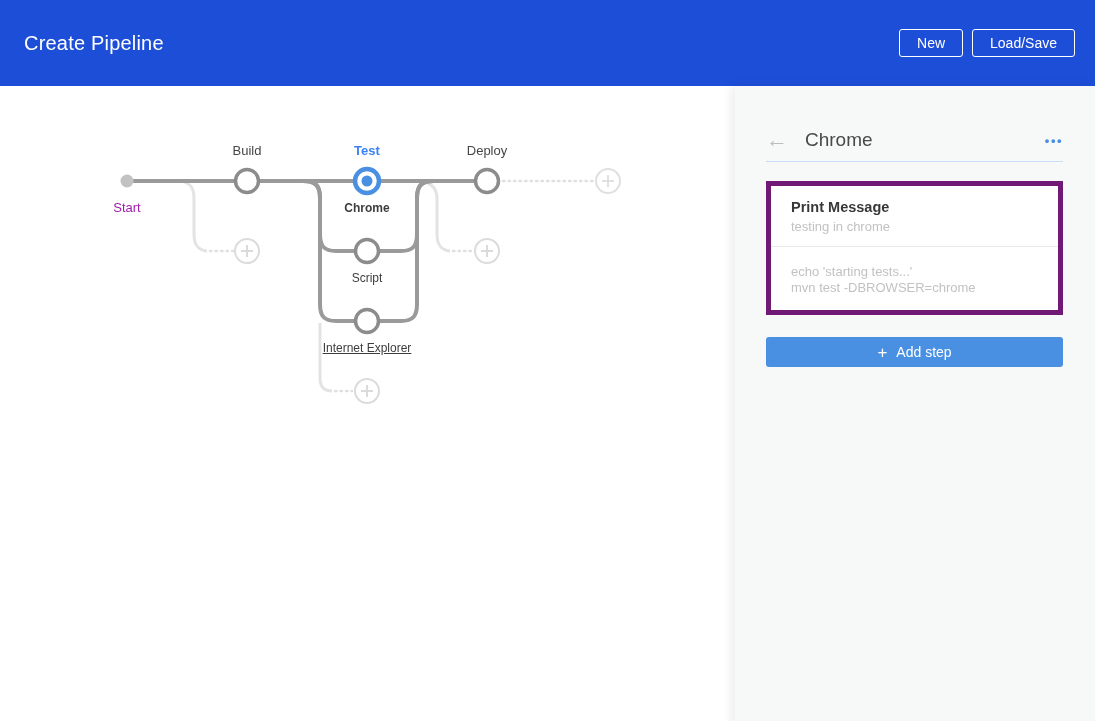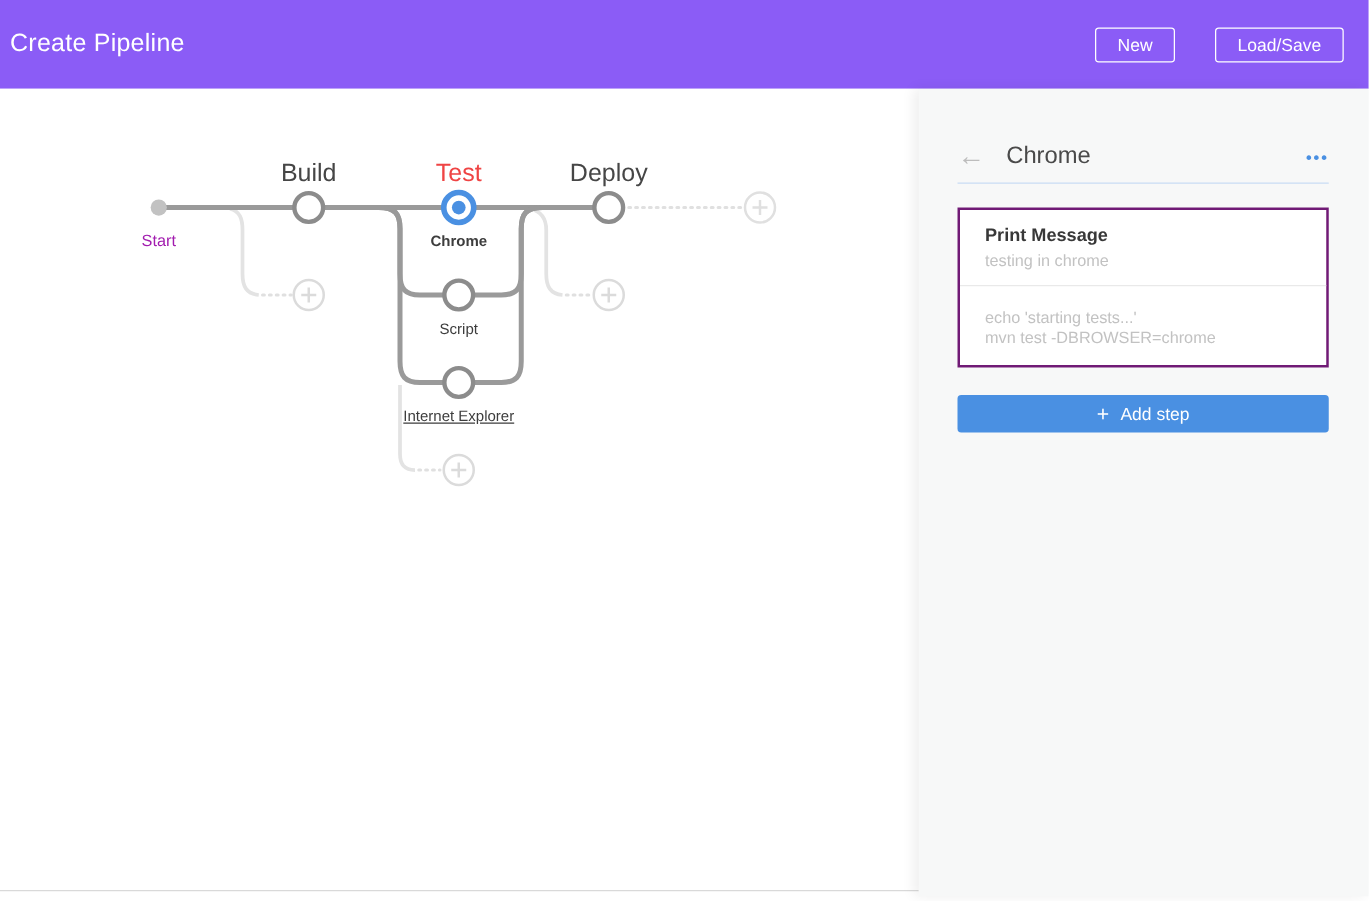--- a/index.html
+++ b/index.html
@@ -1,44 +1,44 @@
 <!DOCTYPE html>
 <html><head>
 <meta charset="utf-8">
 <style>
   * { margin:0; padding:0; box-sizing:border-box; }
   html,body { width:1095px; height:721px; overflow:hidden; }
   body { font-family:"Liberation Sans", sans-serif; background:#fff; }
 
   
   .header {
-    height:71px; background:#8b5cf6;
+    height:86px; background:#1d4ed8;
     display:flex; align-items:center; justify-content:space-between;
-    padding:0 20px 0 8px;
+    padding:0 20px 0 24px;
   }
   .header-title { color:#fff; font-size:20px; font-weight:400; letter-spacing:0.2px; }
-  .header-actions { display:flex; gap:32px; }
+  .header-actions { display:flex; gap:9px; }
   .hdr-btn {
     background:transparent; color:#fff; border:1px solid #fff; border-radius:3px;
     font-family:inherit; font-size:14px; height:28px; padding:0 17px; cursor:pointer;
   }
 
   
   .main-row { display:flex; height:646px; }
 
   
   .canvas { position:relative; width:735px; background:#fff; flex:none; }
   .canvas svg { position:absolute; top:0; left:0; }
   .canvas-bottom-line { position:absolute; left:0; top:641px; width:735px; height:1px; background:#D9D9D9; }
 
   .stage-label {
     position:absolute; width:120px; text-align:center;
-    font-size:20px; color:#464646; cursor:pointer;
+    font-size:13px; color:#464646; cursor:pointer;
   }
-  .stage-label.selected { font-weight:400; color:#ef4444; }
+  .stage-label.selected { font-weight:700; color:#3b82f6; }
   .branch-label {
     position:absolute; width:160px; text-align:center;
     font-size:12px; color:#3d3d3d; cursor:pointer;
   }
   .branch-label.selected { font-weight:700; }
   .start-label {
     position:absolute; width:80px; text-align:center;
     font-size:13px; color:#a21caf;
   }
 
@@ -49,21 +49,21 @@
     padding:0 32px 0 31px; position:relative; z-index:2;
   }
   .panel-header {
     margin-top:43px; display:flex; align-items:center;
     padding-bottom:10px; border-bottom:1px solid #C9DCF3;
   }
   .back-icon { color:#BDBDBD; font-size:22px; line-height:22px; margin-right:17px; cursor:pointer; }
   .panel-title { font-size:19px; font-weight:400; color:#4A4A4A; }
   .overflow-icon { margin-left:auto; color:#4A90E2; font-size:13px; font-weight:700; letter-spacing:1.5px; cursor:pointer; }
 
-  .steps-card { margin-top:19px; background:#fff; border:2px solid #701a75; }
+  .steps-card { margin-top:19px; background:#fff; border:5px solid #701a75; }
   .step { padding:13px 20px 11px; border-bottom:1px solid #E9E9E9; cursor:pointer; }
   .step:last-child { border-bottom:none; padding-bottom:14px; }
   .step-title { font-size:14.5px; font-weight:700; color:#383838; }
   .step-desc { font-size:13px; color:#C2C2C2; margin-top:4px; line-height:16px;
                white-space:nowrap; overflow:hidden; }
   .step-desc + .step-desc { margin-top:0; }
 
   .add-step-btn {
     margin-top:22px; width:100%; height:30px; border:none; border-radius:3px;
     background:#4A90E2; color:#fff; font-family:inherit; font-size:14px;

